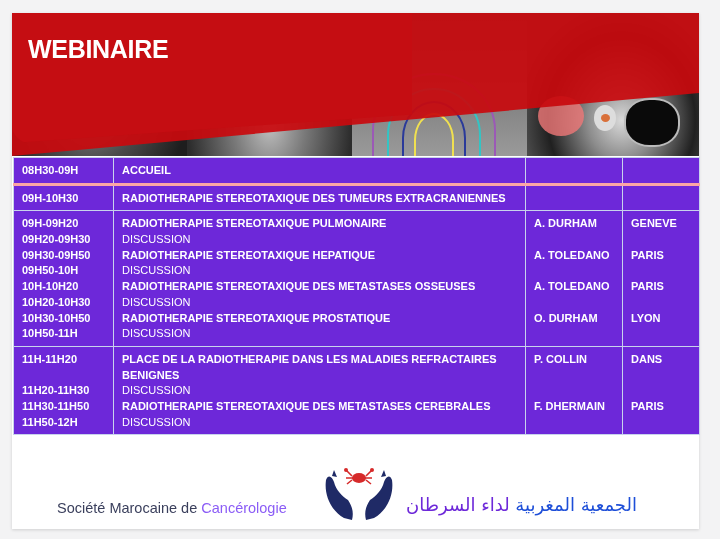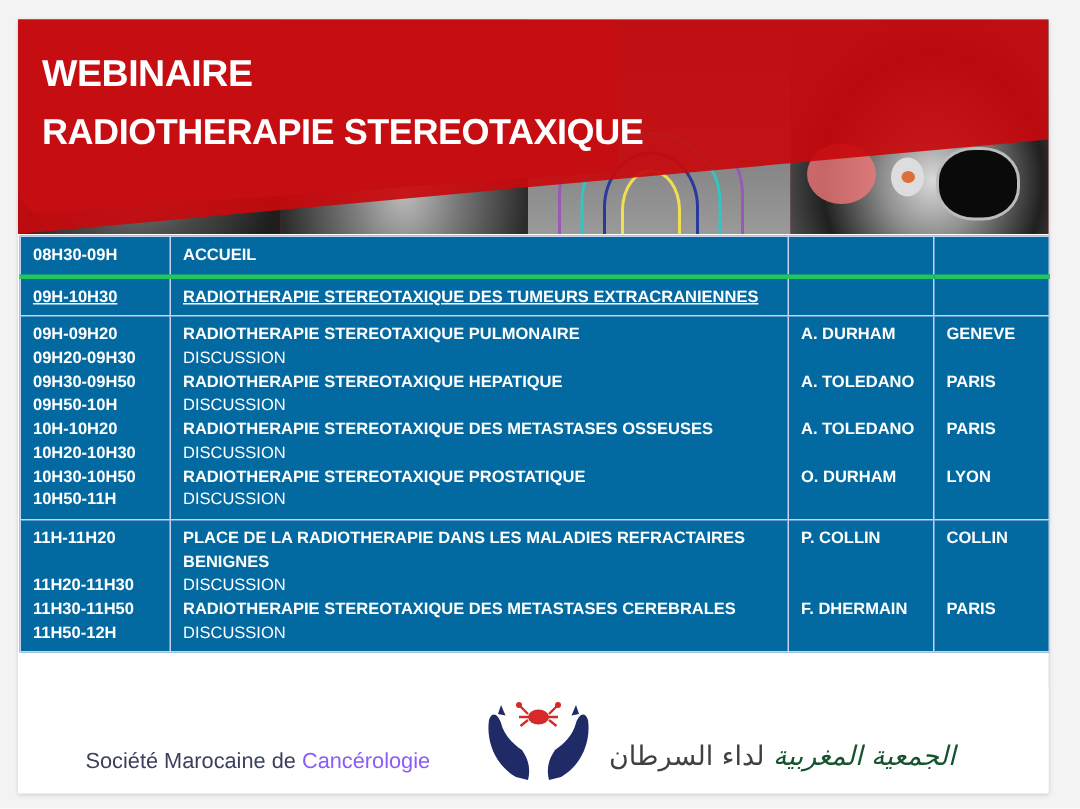--- a/index.html
+++ b/index.html
@@ -1,47 +1,47 @@
 <!DOCTYPE html>
 <html><head>
 <meta charset="utf-8">
 <style>
   html,body{margin:0;padding:0;}
   body{width:720px;height:539px;background:#f3f3f4;position:relative;overflow:hidden;font-family:"Liberation Sans",sans-serif;}
   .card{position:absolute;left:12px;top:13px;width:687px;height:516px;background:#ffffff;box-shadow:0 1px 3px rgba(0,0,0,0.15);}
-  .banner{position:absolute;left:12px;top:13px;width:687px;height:143px;overflow:hidden;background:#7f1d1d;}
+  .banner{position:absolute;left:12px;top:13px;width:687px;height:143px;overflow:hidden;background:#3b82f6;}
   .scan{position:absolute;top:0;height:143px;}
   .scan1{left:0;width:175px;background:radial-gradient(ellipse at 45% 70%,#8a8a8a 0%,#4a4a4a 35%,#1e1e1e 70%);}
   .scan2{left:175px;width:165px;background:radial-gradient(ellipse at 50% 80%,#bdbdbd 0%,#7a7a7a 30%,#2c2c2c 70%);}
   .scan3{left:340px;width:175px;background:linear-gradient(180deg,#5b5b5b,#9a9a9a);}
   .scan3 .contour{position:absolute;border-radius:50% 50% 10% 10%;border:2px solid;}
   .scan4{left:515px;width:172px;background:radial-gradient(ellipse at 55% 75%,#d9d9d9 0%,#8d8d8d 25%,#202020 55%,#5a5a5a 80%);}
   .spine{position:absolute;left:594px;top:96px;width:22px;height:26px;border-radius:50%;background:#ddd;}
   .spine-core{position:absolute;left:601px;top:105px;width:9px;height:8px;border-radius:50%;background:#d9703a;}
   .tumor{position:absolute;left:538px;top:87px;width:46px;height:40px;border-radius:50%;background:rgba(240,120,120,0.8);}
   .lung{position:absolute;left:625px;top:90px;width:52px;height:45px;border-radius:45%;background:#0a0a0a;border:2px solid #bbb;}
   .redband{position:absolute;left:0;top:0;width:687px;height:143px;background:rgba(200,10,14,0.93);clip-path:polygon(0 0,100% 0,100% 56%,0 100%);}
   .redleft{position:absolute;left:0;top:0;width:400px;height:130px;background:#c50d12;clip-path:polygon(0 0,100% 0,100% 78%,0 100%);border-radius:0 0 0 18px;}
   .bt{position:absolute;color:#fff;font-family:"Liberation Sans",sans-serif;font-weight:bold;white-space:nowrap;letter-spacing:-0.3px;}
   .bt1{left:16px;top:22px;font-size:25px;}
   .bt2{left:16px;top:62px;font-size:24px;}
   .bt3{left:16px;top:93px;font-size:22px;}
-  table.prog{position:absolute;left:13px;top:157px;width:686px;border-collapse:collapse;background:#0369a1;table-layout:fixed;padding-left:24px;}
+  table.prog{position:absolute;left:13px;top:157px;width:686px;border-collapse:collapse;background:#6d28d9;table-layout:fixed;padding-left:24px;}
   table.prog td{border:1px solid #c8d2ec;color:#fff;font-family:"Liberation Sans",sans-serif;font-size:11px;font-weight:bold;vertical-align:top;padding:5px 8px 4px 8px;line-height:15.7px;}
   table.prog tr.single td{padding-top:5px;padding-bottom:4px;height:15px;}
-  table.prog tr.sep td{border-top:3px solid #22c55e;text-decoration:underline;}
+  table.prog tr.sep td{border-top:3px solid #fca5a5;}
   .times div,.titles div,.speakers div,.cities div{height:15.7px;white-space:nowrap;}
   .titles div.disc{font-weight:normal;}
   col.c1{width:100px;} col.c2{width:412px;} col.c3{width:97px;} col.c4{width:77px;}
   .footer{position:absolute;left:12px;top:458px;width:687px;height:70px;background:#fff;}
   .fr{position:absolute;left:57px;top:500px;font-family:"Liberation Sans",sans-serif;font-size:14.5px;color:#3a3f5c;white-space:nowrap;}
   .fr .accent{color:#8b5cf6;}
   .logo{position:absolute;left:322px;top:466px;width:74px;height:56px;}
   .ar{position:absolute;left:406px;top:494px;font-family:"DejaVu Sans",sans-serif;font-size:18px;white-space:nowrap;direction:rtl;}
-  .ar .a1{color:#404040;} .ar .a2{color:#14532d;font-style:italic;}
+  .ar .a1{color:#6d28d9;} .ar .a2{color:#1d4ed8;}
 </style>
 </head>
 <body>
 
 <div class="card"></div>
 
 <div class="banner">
   <div class="scan scan1"></div>
   <div class="scan scan2"></div>
   <div class="scan scan3">
@@ -51,21 +51,20 @@
     <div class="contour" style="left:62px;top:100px;width:36px;height:50px;border-color:#f0e050;"></div>
   </div>
   <div class="scan scan4"></div>
   <div class="lung" style="left:612px;top:85px;"></div>
   <div class="tumor" style="left:526px;top:83px;"></div>
   <div class="spine" style="left:582px;top:92px;"></div>
   <div class="spine-core" style="left:589px;top:101px;"></div>
   <div class="redband"></div>
   <div class="redleft"></div>
   <div class="bt bt1">WEBINAIRE</div>
-  <div class="bt bt2">RADIOTHERAPIE STEREOTAXIQUE</div>
 </div>
 
 <table class="prog">
   <colgroup>
       <col class="c1">
       <col class="c2">
       <col class="c3">
       <col class="c4">
     </colgroup>
   <tbody>
@@ -147,21 +146,21 @@
         <div class="disc">DISCUSSION</div>
       </td>
       <td class="speakers">
         <div>P. COLLIN</div>
         <div></div>
         <div></div>
         <div>F. DHERMAIN</div>
         <div></div>
       </td>
       <td class="cities">
-        <div>COLLIN</div>
+        <div>DANS</div>
         <div></div>
         <div></div>
         <div>PARIS</div>
         <div></div>
       </td>
     </tr>
   </tbody>
 </table>
 
 <div class="footer"></div>

